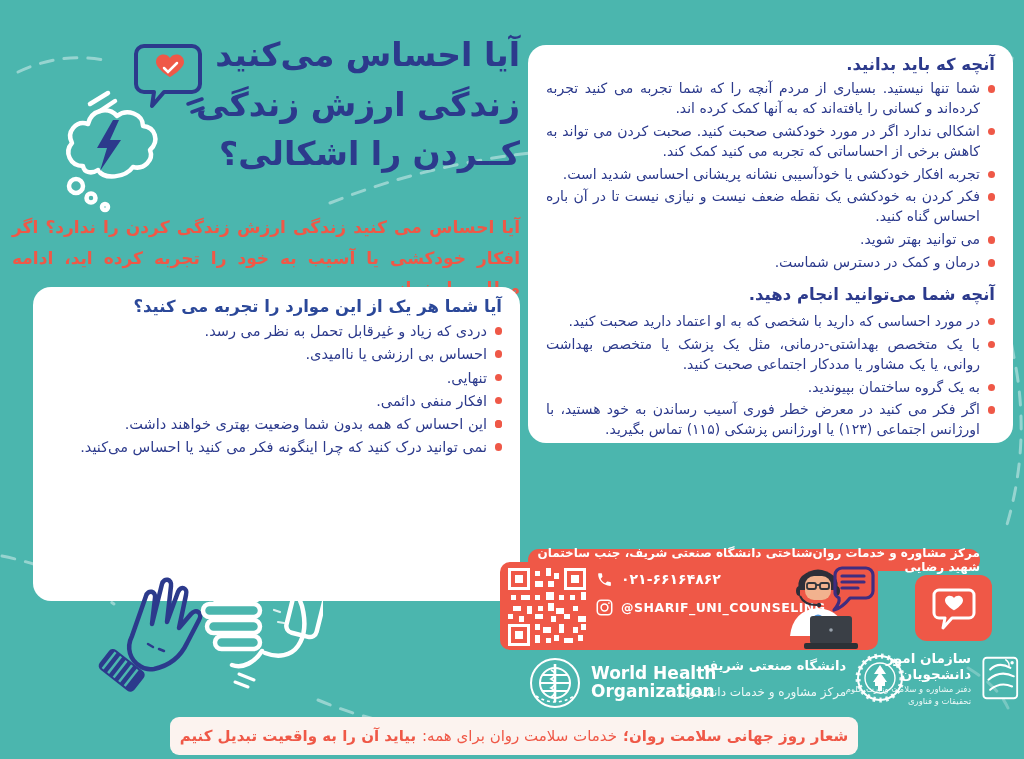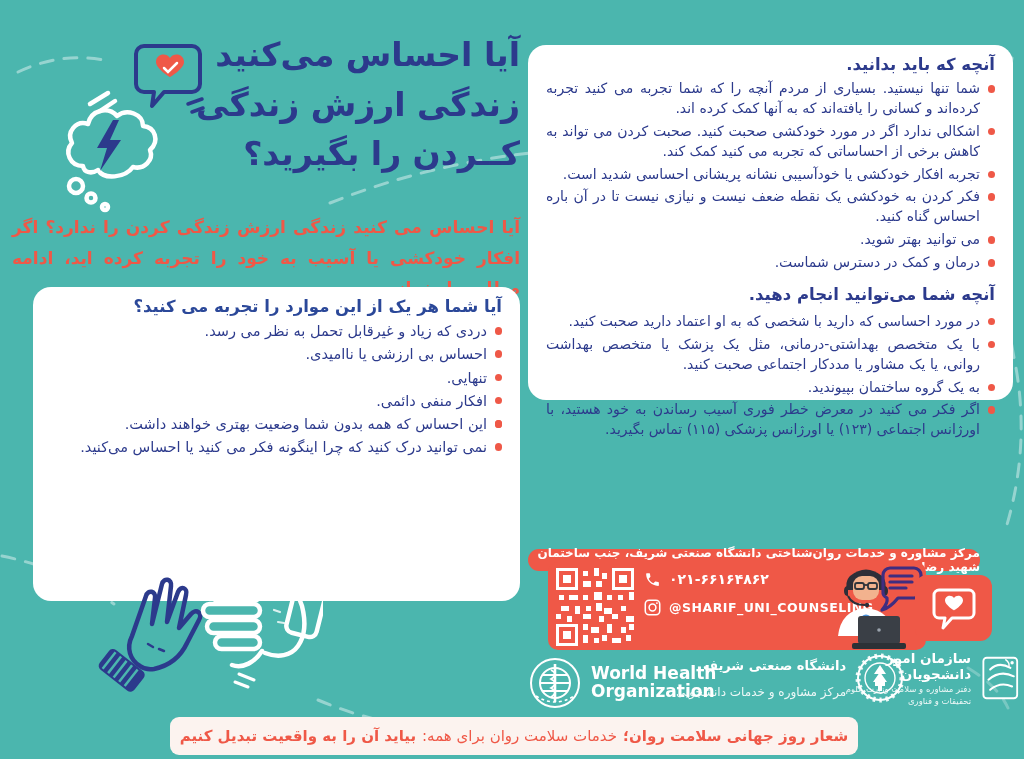--- a/index.html
+++ b/index.html
@@ -20,39 +20,39 @@
   
   .title{top:30px;right:504px;width:350px;color:var(--navy);
     font-size:33px;font-weight:bold;line-height:1.5;text-align:right;}
   
   .intro{top:212px;right:504px;width:508px;margin:0;color:var(--red);
     font-size:17px;font-weight:bold;line-height:1.8;text-align:justify;}
 
   
   .card{background:#fff;border-radius:18px;padding:12px 18px;}
   .left-card{left:33px;top:287px;width:487px;height:314px;padding-top:10px;}
-  .right-card{left:528px;top:45px;width:485px;height:355px;padding-top:10px;}
+  .right-card{left:528px;top:45px;width:485px;height:398px;padding-top:10px;}
   .card h2{margin:0 0 5px 0;font-size:16.5px;color:var(--navy);}
   .left-card h2{color:var(--blue);}
   .card ul{list-style:none;margin:0;padding:0;}
   .card li{position:relative;padding-right:15px;margin-bottom:3px;
     color:var(--navy);text-align:justify;}
   .left-card li{font-size:14.5px;line-height:1.4;margin-left:20px;}
   .right-card li{font-size:14px;line-height:1.42;}
   .card li .dot{position:absolute;right:0;top:6px;width:7.5px;height:7.5px;
     border-radius:50%;background:var(--red);}
   .right-card h2.second{margin-top:12px;margin-bottom:8px;}
 
   
   .address{left:528px;top:549px;width:452px;height:22px;background:var(--red);
     border-radius:11px;color:#fff;font-size:12px;font-weight:bold;
     display:flex;align-items:center;justify-content:center;}
 
   
-  .contact-box{left:548px;top:562px;width:378px;height:88px;background:var(--red);
+  .contact-box{left:500px;top:562px;width:378px;height:88px;background:var(--red);
     border-radius:10px;direction:ltr;}
   .qr{position:absolute;left:8px;top:6px;}
   .contact-rows{position:absolute;left:96px;top:6px;display:flex;
     flex-direction:column;gap:6px;color:#fff;}
   .contact-row{display:flex;align-items:center;gap:8px;height:22px;}
   .contact-row .txt{font-size:12.5px;font-weight:bold;letter-spacing:.5px;}
   .contact-row .phone-txt{font-size:14px;font-weight:bold;}
   .ltr{direction:ltr;unicode-bidi:embed;}
   .man{position:absolute;left:280px;bottom:0;}
   .pbubble{position:absolute;left:328px;top:2px;}
@@ -114,21 +114,21 @@
     <path d="M32,28 l4,4 l9,-9" stroke="#ffffff" stroke-width="2.5" fill="none" stroke-linecap="round"></path>
     <g stroke="#2c3a8c" stroke-width="3.5" stroke-linecap="round">
       <path d="M56,64 l14,-5"></path>
       <path d="M60,72 l11,-4"></path>
     </g>
   </svg>
 
   <div class="abs title">
     <div>آیا احساس می‌کنید</div>
     <div>زندگی ارزش زندگی</div>
-    <div>کــردن را بگیرید؟</div>
+    <div>کــردن را اشکالی؟</div>
   </div>
 
   <p class="abs intro">آیا احساس می کنید زندگی ارزش زندگی کردن را ندارد؟ اگر افکار خودکشی یا آسیب به خود را تجربه کرده اید، ادامه مطلب را بخوانید...</p>
 
   <div class="abs card left-card">
     <h2>آیا شما هر یک از این موارد را تجربه می کنید؟</h2>
     <ul>
         <li><span class="dot"></span><span>دردی که زیاد و غیرقابل تحمل به نظر می رسد.</span></li>
         <li><span class="dot"></span><span>احساس بی ارزشی یا ناامیدی.</span></li>
         <li><span class="dot"></span><span>تنهایی.</span></li>

